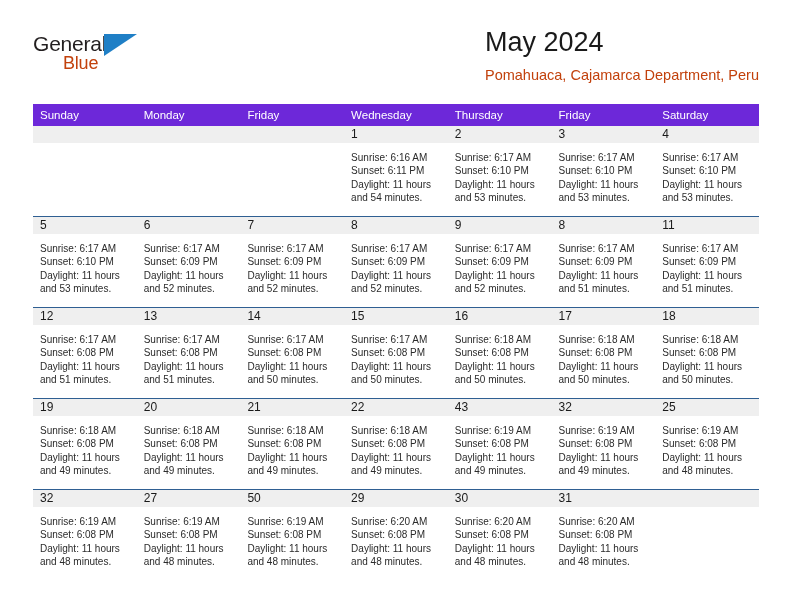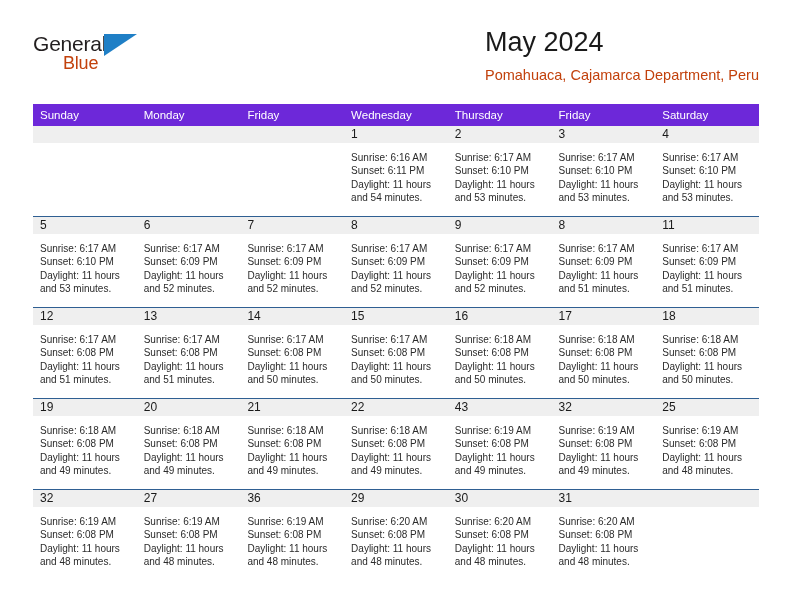--- a/index.html
+++ b/index.html
@@ -490,21 +490,21 @@
               <div class="cell-body">
                 <div>Sunrise: 6:19 AM</div>
                 <div>Sunset: 6:08 PM</div>
                 <div>Daylight: 11 hours</div>
                 <div>and 48 minutes.</div>
               </div>
             </div>
           </td>
           <td class="day-cell">
             <div class="cell-inner">
-              <div class="daynum-band">36</div>
+              <div class="daynum-band">50</div>
               <div class="cell-body">
                 <div>Sunrise: 6:19 AM</div>
                 <div>Sunset: 6:08 PM</div>
                 <div>Daylight: 11 hours</div>
                 <div>and 48 minutes.</div>
               </div>
             </div>
           </td>
           <td class="day-cell">
             <div class="cell-inner">

